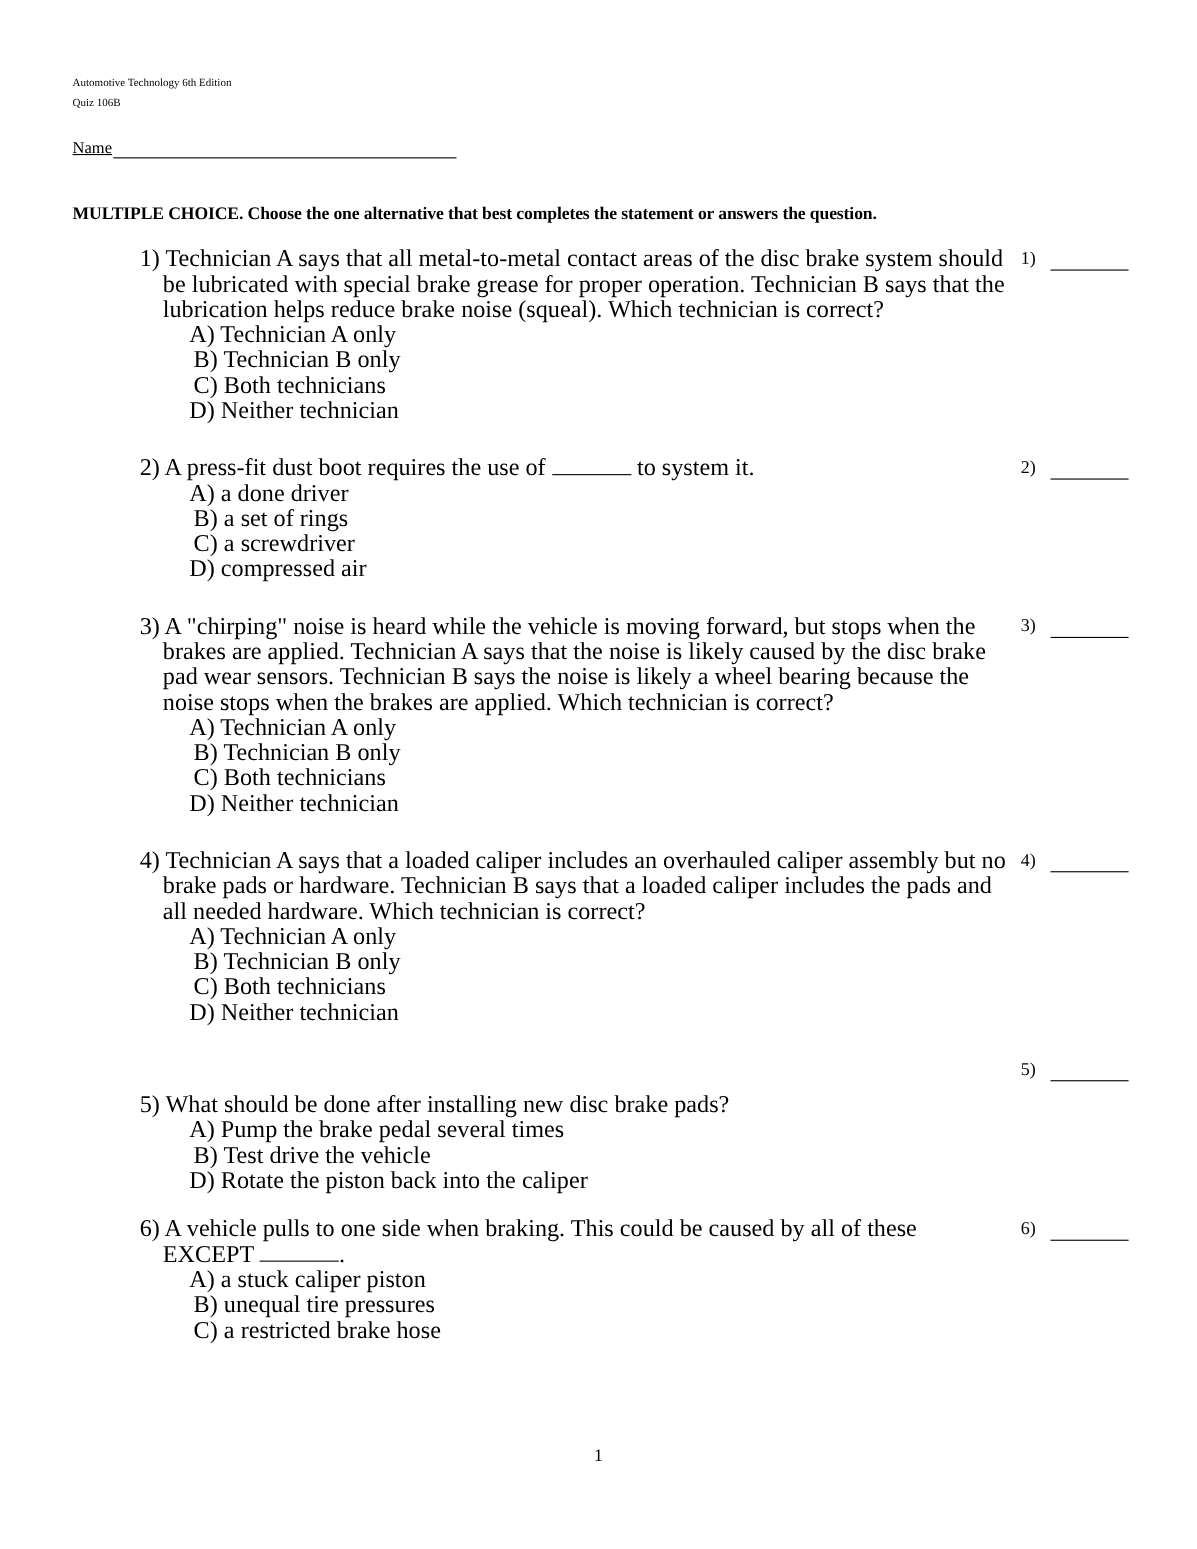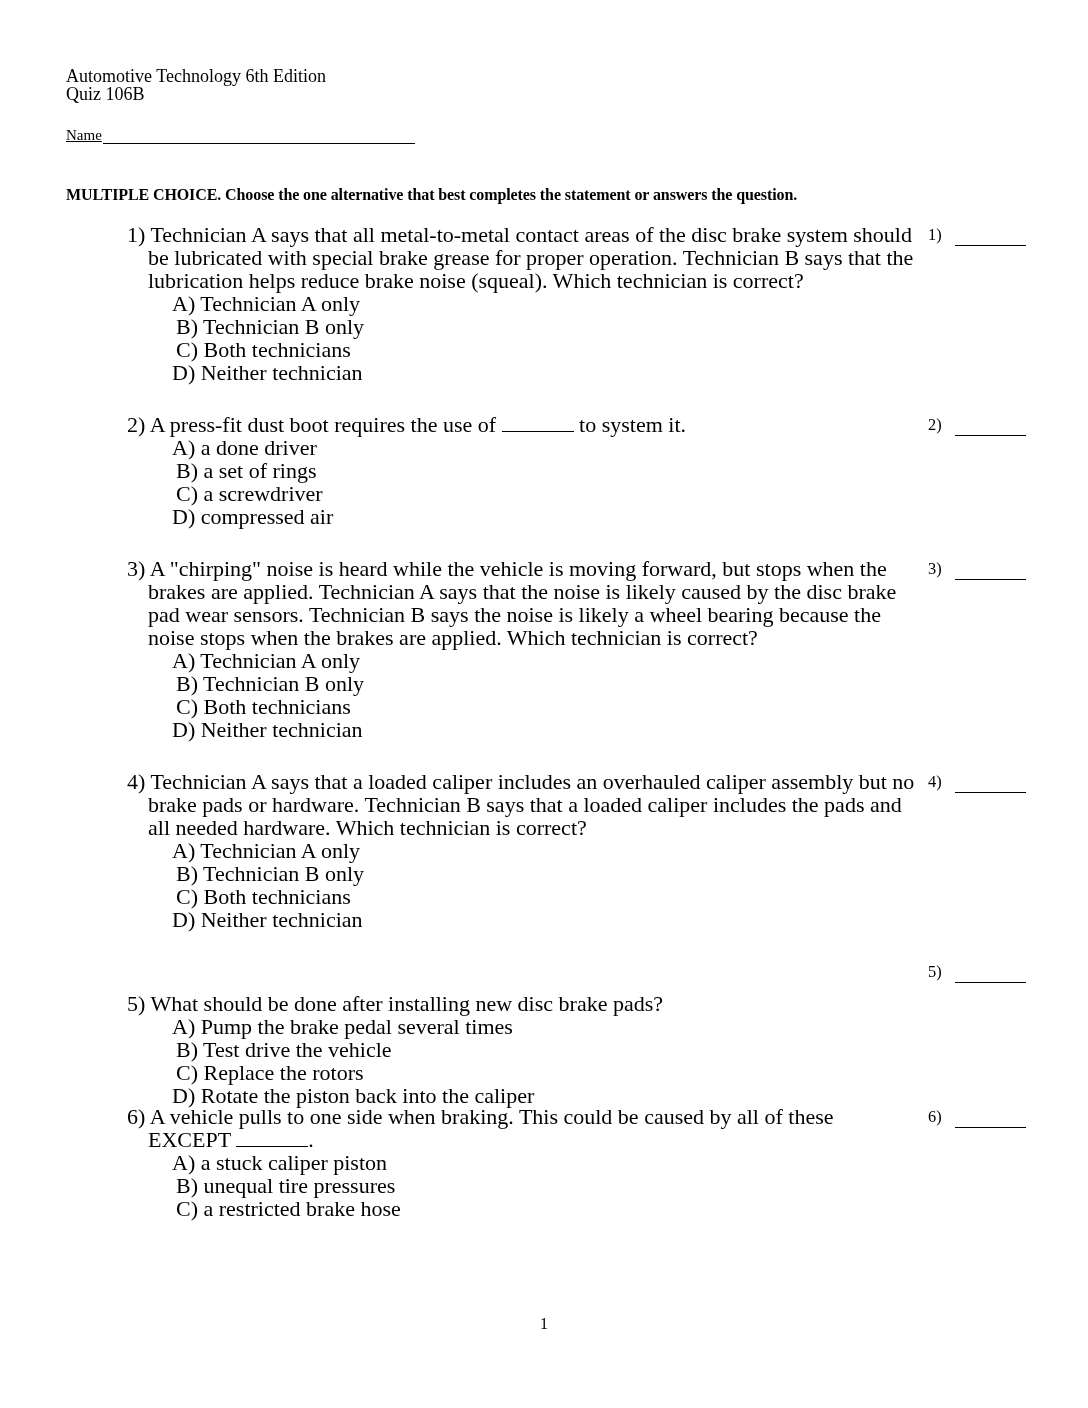--- a/index.html
+++ b/index.html
@@ -12,21 +12,21 @@
       height: 1408px;
       position: relative;
       overflow: hidden;
       color: #000000;
       font-family: "Liberation Serif", "DejaVu Serif", serif;
     }
     .header {
       position: absolute;
       left: 66px;
       top: 67px;
-      font-size: 18px;
+      font-size: 10px;
       line-height: 18px;
     }
     .name-row {
       position: absolute;
       left: 66px;
       top: 126px;
       font-size: 15px;
       display: flex;
       align-items: flex-end;
       text-decoration: underline;
@@ -183,21 +183,20 @@
 </div>
 
 <div class="question" style="top:960px;margin-top:32px;">
   <div class="q-stem">
     <span>5)</span>
     <span>What should be done after installing new disc brake pads?</span>
   </div>
   <ul class="q-options">
     <li class="q-option">A) Pump the brake pedal several times</li>
     <li class="q-option shift">B) Test drive the vehicle</li>
-    <li class="q-option shift">C) Replace the rotors</li>
     <li class="q-option">D) Rotate the piston back into the caliper</li>
   </ul>
 </div>
 <div class="answer" style="top:960px;">
   <span>5)</span>
   <span class="answer-line"></span>
 </div>
 
 <div class="question" style="top:1105px;font-family:Liberation Serif, serif;">
   <div class="q-stem">

